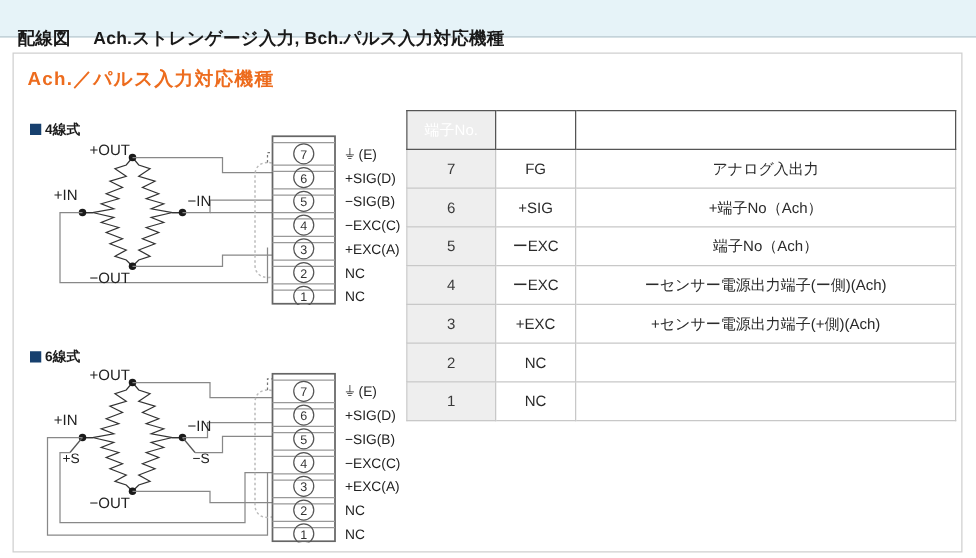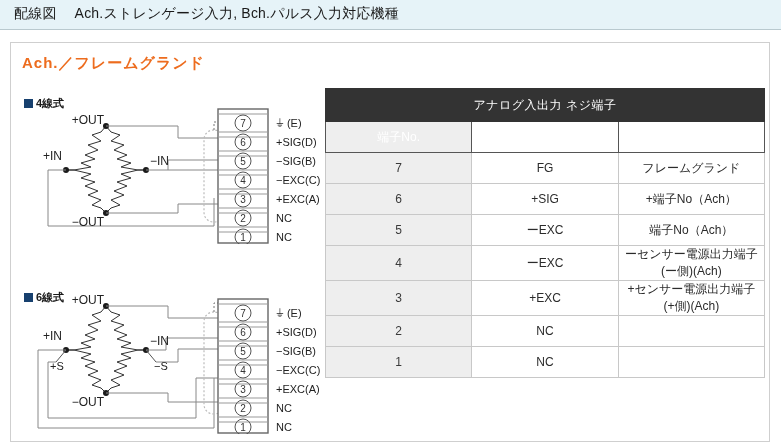--- a/index.html
+++ b/index.html
@@ -21,23 +21,23 @@
     left: 0; top: 0;
     width: 781px;
     height: 30px;
     background: #e6f3f8;
     border-bottom: 1px solid #b9c9cf;
     box-sizing: border-box;
   }
   #header-title {
     position: absolute;
     left: 14px;
-    top: 5px;
+    top: 22px;
     font-size: 14px;
-    font-weight: normal;
+    font-weight: bold;
     color: #1a1a1a;
     letter-spacing: 0.2px;
     white-space: nowrap;
   }
   #header-title .sub {
     margin-left: 18px;
   }
 
   
   #content-panel {
@@ -137,21 +137,21 @@
 <body>
 
 <div id="header-bar">
   <div id="header-title">
     <span>配線図</span><span class="sub">Ach.ストレンゲージ入力, Bch.パルス入力対応機種</span>
   </div>
 </div>
 
 <div id="content-panel"></div>
 
-<div id="section-heading">Ach.／フレームグランド</div>
+<div id="section-heading">Ach.／パルス入力対応機種</div>
 
 <div class="diagram-label" style="left:24px; top:96px;">
   <span class="sq"></span><span>4線式</span>
 </div>
 
 <svg class="diagram-svg" style="left:18px; top:108px;" width="300" height="145" viewBox="0 0 300 145">
   <g fill="none" stroke="#555555" stroke-width="1">
 
     <path d="M88,18 L83,24 L74,27 L83,33 L70,37 L80,42 L67,47 L77,51 L63,55 L73,59 L56,62 L48,62" stroke="#333333"></path>
 
@@ -230,21 +230,21 @@
     <text x="60" y="19">⏚ (E)</text>
     <text x="60" y="38">+SIG(D)</text>
     <text x="60" y="57">−SIG(B)</text>
     <text x="60" y="76">−EXC(C)</text>
     <text x="60" y="95">+EXC(A)</text>
     <text x="60" y="114">NC</text>
     <text x="60" y="133">NC</text>
   </g>
 </svg>
 
-<div class="diagram-label" style="left:24px; top:278px;margin-top:12px;">
+<div class="diagram-label" style="left:24px; top:278px;">
   <span class="sq"></span><span>6線式</span>
 </div>
 
 <svg class="diagram-svg" style="left:18px; top:292px;" width="300" height="152" viewBox="0 0 300 152">
   <g fill="none" stroke="#333333" stroke-width="1">
     <path d="M88,14 L83,20 L74,23 L83,29 L70,33 L80,38 L67,43 L77,47 L63,51 L73,55 L56,58 L48,58"></path>
     <path d="M88,14 L93,20 L102,23 L93,29 L106,33 L96,38 L109,43 L99,47 L113,51 L103,55 L120,58 L128,58"></path>
     <path d="M48,58 L56,58 L73,62 L63,66 L77,70 L67,74 L80,79 L70,83 L83,88 L74,93 L83,96 L88,101"></path>
     <path d="M128,58 L120,58 L103,62 L113,66 L99,70 L109,74 L96,79 L106,83 L93,88 L102,93 L93,96 L88,101"></path>
   </g>
@@ -329,33 +329,30 @@
     <text x="60" y="76">−EXC(C)</text>
     <text x="60" y="95">+EXC(A)</text>
     <text x="60" y="114">NC</text>
     <text x="60" y="133">NC</text>
   </g>
 </svg>
 
 <table id="terminal-table">
   <thead>
     <tr>
-      <th class="tbl-title" colspan="3">アナログ入出力 ネジ端子</th>
-    </tr>
-    <tr>
       <th class="hdr col-no">端子No.</th>
       <th class="hdr col-sig">信号名</th>
       <th class="hdr col-desc">内容</th>
     </tr>
   </thead>
   <tbody>
     <tr>
       <td class="col-no">7</td>
       <td class="col-sig">FG</td>
-      <td class="col-desc">フレームグランド</td>
+      <td class="col-desc">アナログ入出力</td>
     </tr>
     <tr>
       <td class="col-no">6</td>
       <td class="col-sig">+SIG</td>
       <td class="col-desc">+端子No（Ach）</td>
     </tr>
     <tr>
       <td class="col-no">5</td>
       <td class="col-sig">ーEXC</td>
       <td class="col-desc">端子No（Ach）</td>

